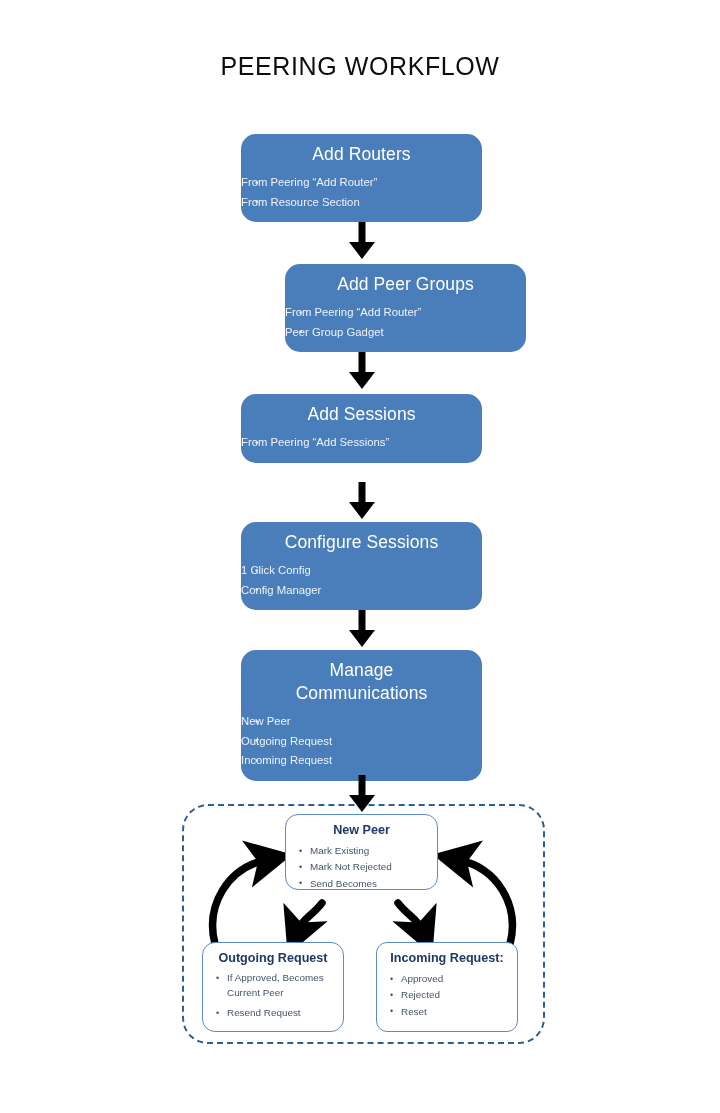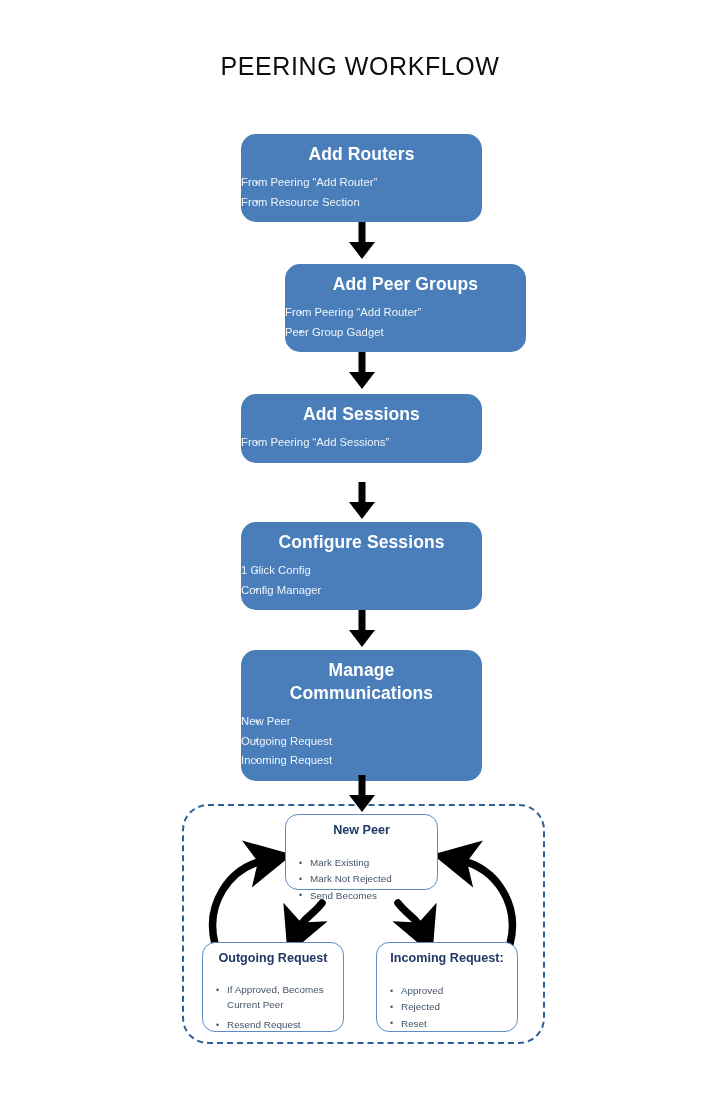--- a/index.html
+++ b/index.html
@@ -41,21 +41,21 @@
     position: absolute;
     left: 241px;
     width: 241px;
     background: #4a7ebb;
     border-radius: 15px;
     box-sizing: border-box;
     padding: 9px 0 10px 0;
   }
   .step-title {
     color: #ffffff;
-    font-weight: bold;
+    font-weight: normal;
     font-size: 17.5px;
     text-align: center;
     line-height: 23px;
     padding: 0 8px;
     letter-spacing: 0.1px;
   }
   .step-bullets {
     margin: 7px 0 0 0;
     padding: 0;
     list-style: none;
@@ -108,21 +108,21 @@
   }
   .sub-title {
     color: #1f3864;
     font-weight: bold;
     font-size: 12.6px;
     text-align: center;
     line-height: 17px;
     padding: 0 6px;
   }
   .sub-bullets {
-    margin: 16px 0 0 0;
+    margin: 4px 0 0 0;
     padding: 0;
     list-style: none;
   }
   .sub-bullets li {
     color: #44546a;
     font-size: 9.9px;
     line-height: 16.4px;
     padding-left: 24px;
     position: relative;
   }
@@ -252,21 +252,21 @@
   </div>
 
   <div class="sub" style="left:202px; top:942px; width:142px; height:90px;">
     <div class="sub-title">Outgoing Request</div>
     <ul class="sub-bullets">
       <li class="wrap">If Approved, Becomes Current Peer</li>
       <li style="margin-top:5px;">Resend Request</li>
     </ul>
   </div>
 
-  <div class="sub" style="left:376px; top:942px; width:142px; height:90px;">
+  <div class="sub" style="left:376px; top:942px; width:142px; height:90px;border-radius:11px;">
     <div class="sub-title">Incoming Request:</div>
     <ul class="sub-bullets">
       <li>Approved</li>
       <li>Rejected</li>
       <li>Reset</li>
     </ul>
   </div>
 
 </div>
 

